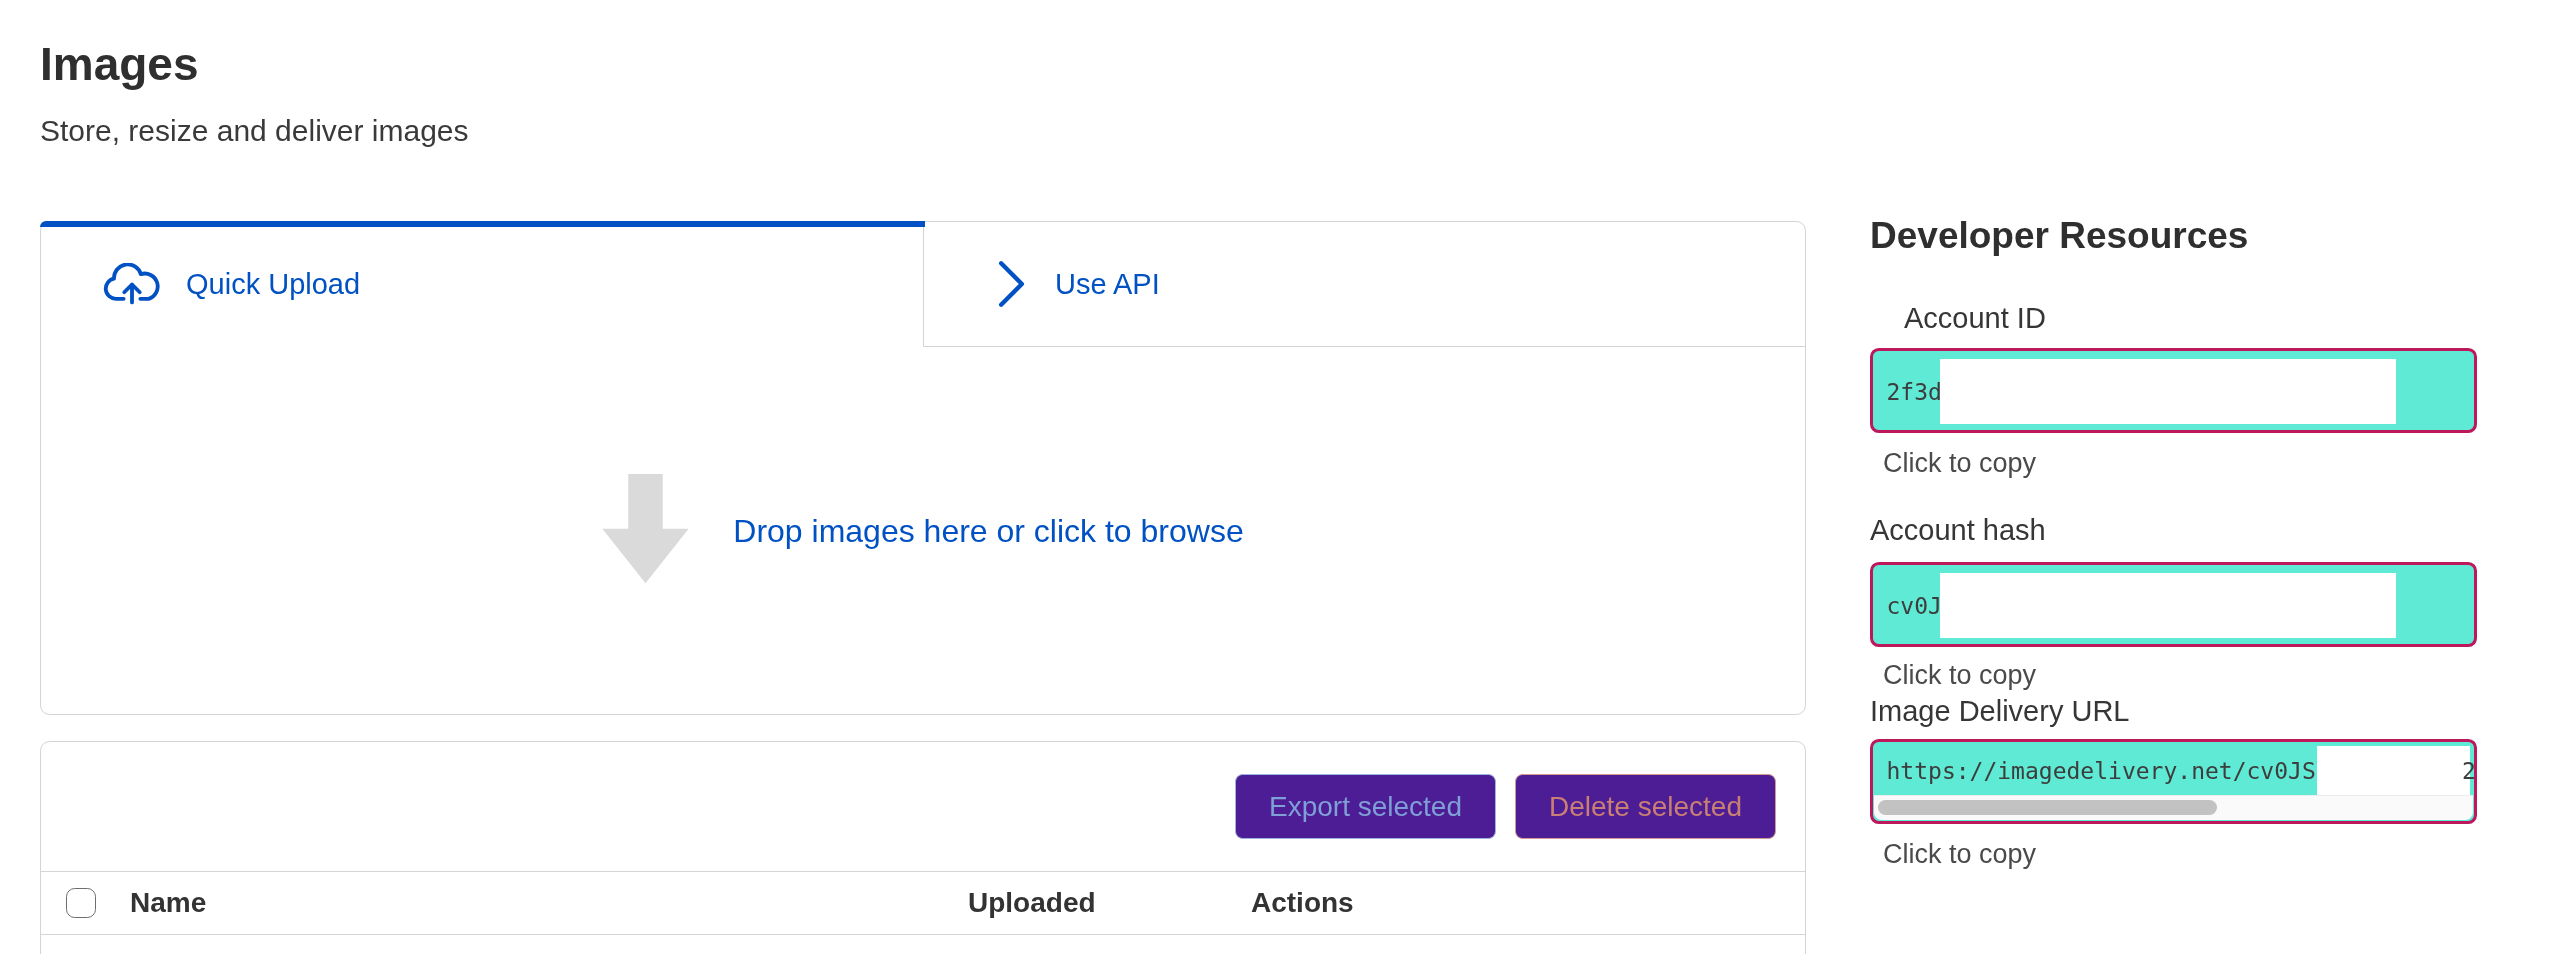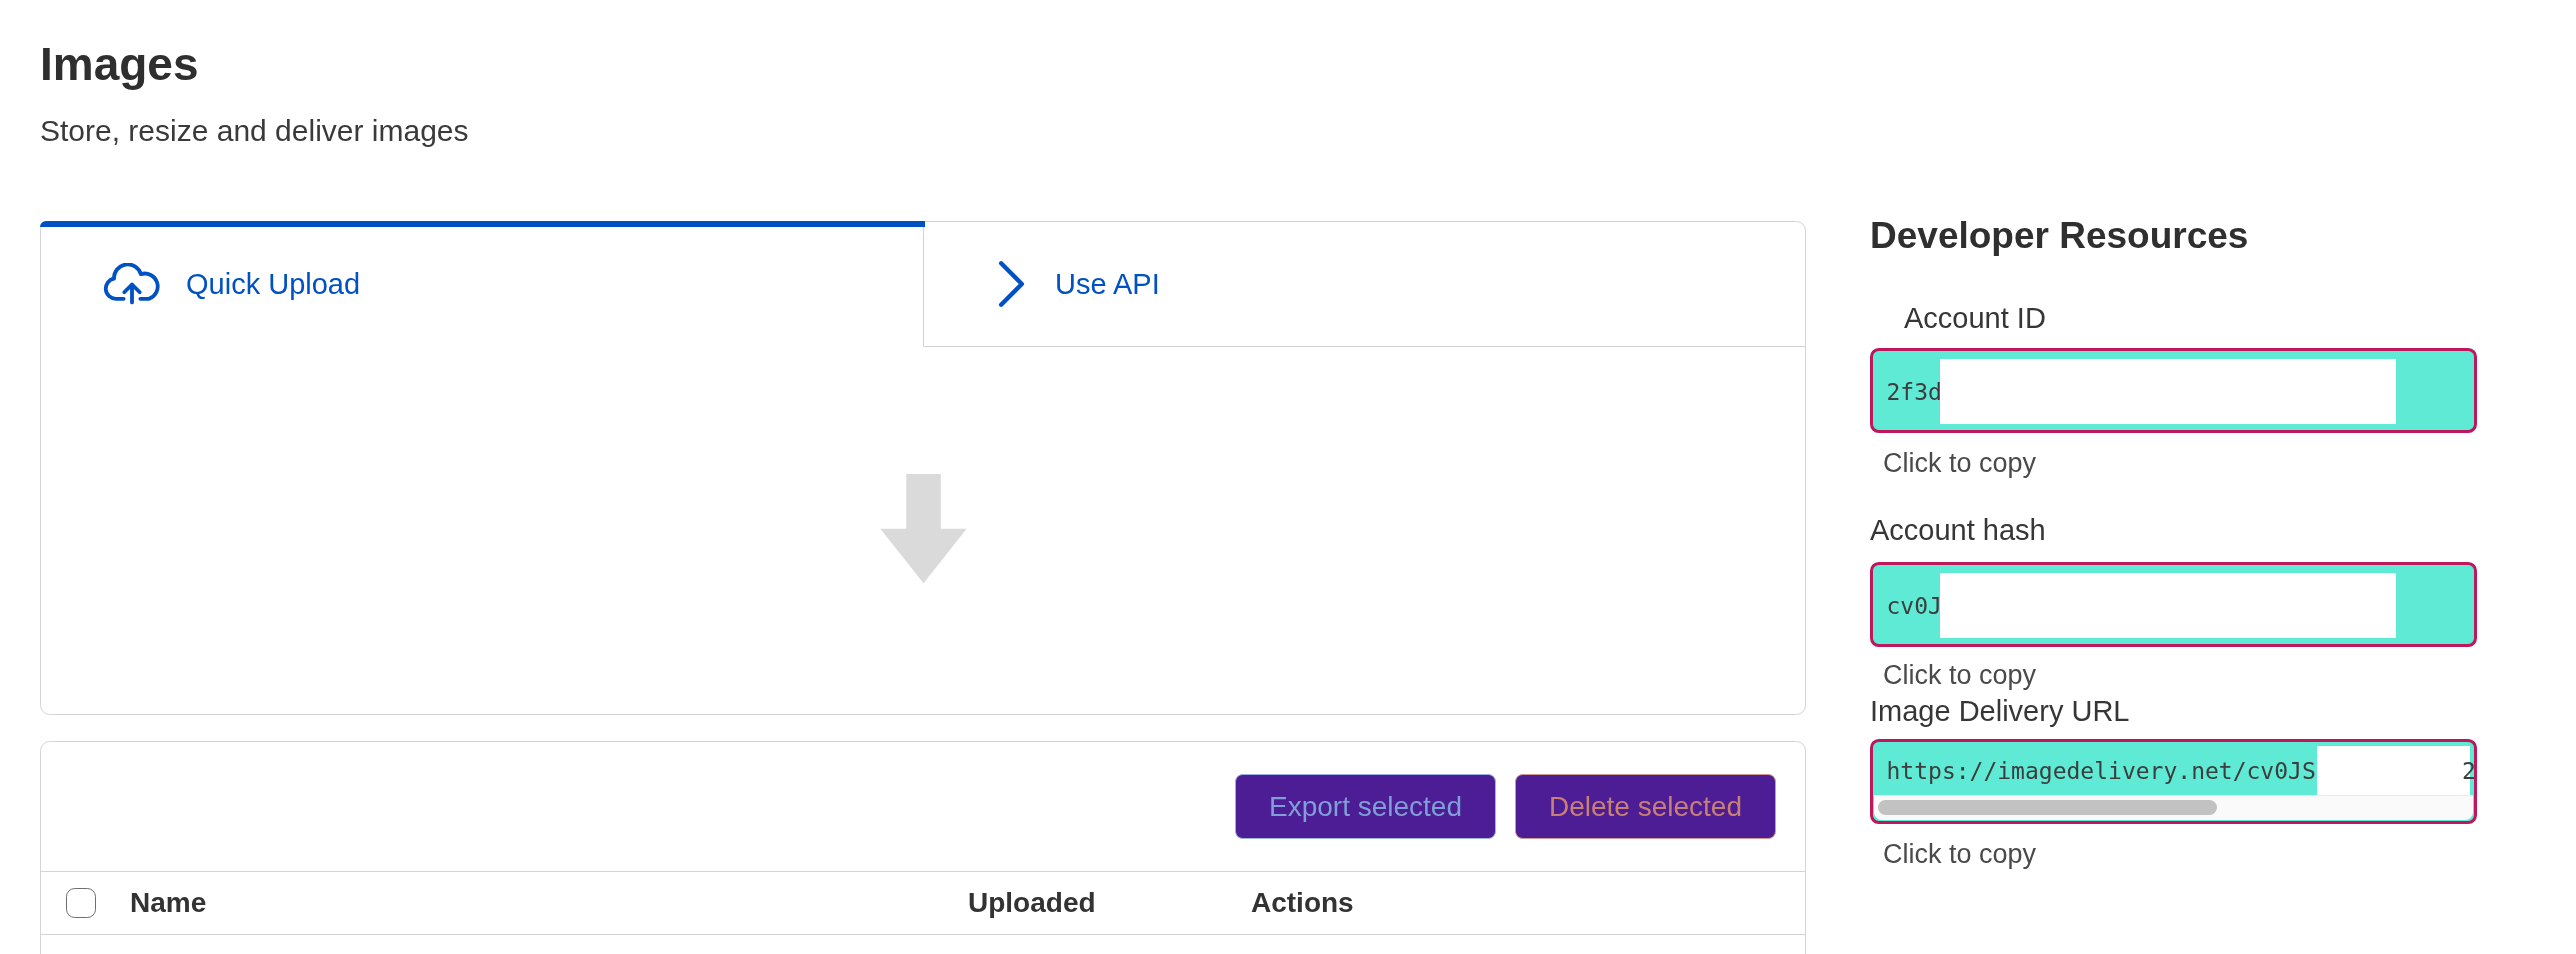--- a/index.html
+++ b/index.html
@@ -86,20 +86,21 @@
       <span class="tab-label">Use API</span>
     </div>
   </div>
   <div class="dropzone">
     <span>
       <svg width="87" height="115" viewBox="0 0 30 40">
         <rect x="9" y="0" width="12" height="19.5" fill="#dadada"></rect>
         <polygon points="0,19 30,19 15,38" fill="#dadada"></polygon>
       </svg>
     </span>
+    <span class="dropzone-label">Drop images here or click to browse</span>
   </div>
 </div>
 
 <div class="table-panel">
   <div class="toolbar">
     <button class="btn btn-export">Export selected</button>
     <button class="btn btn-delete">Delete selected</button>
   </div>
   <div class="thead">
     <div class="checkbox"></div>

